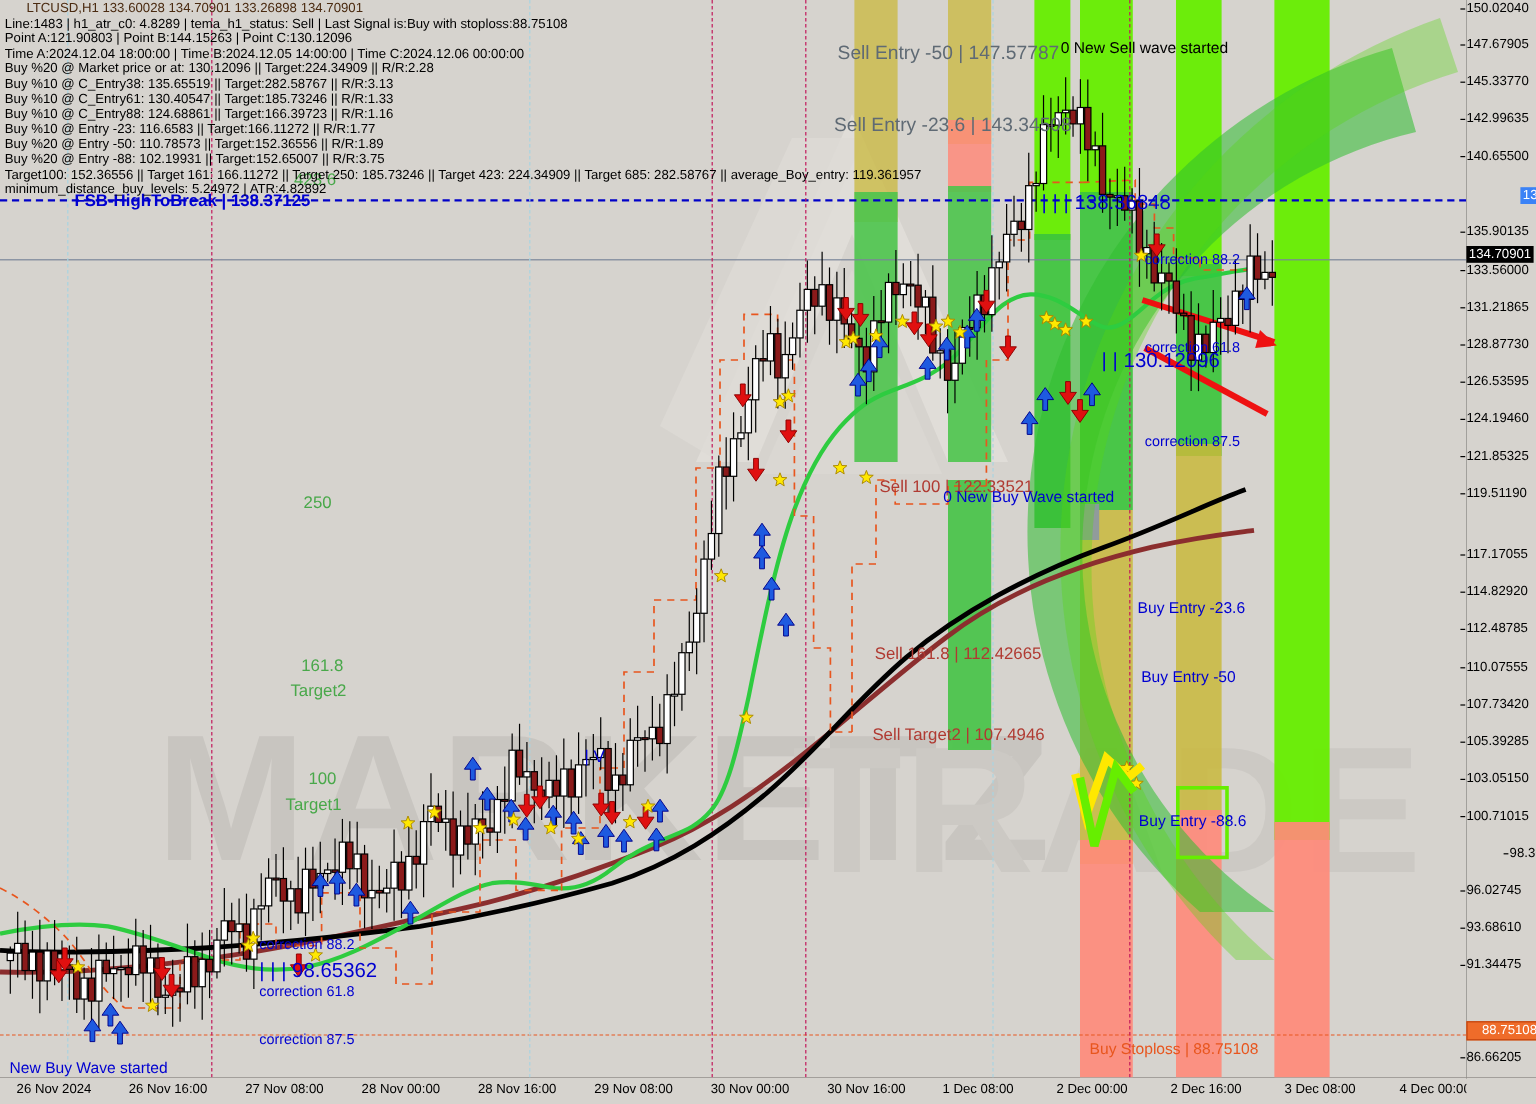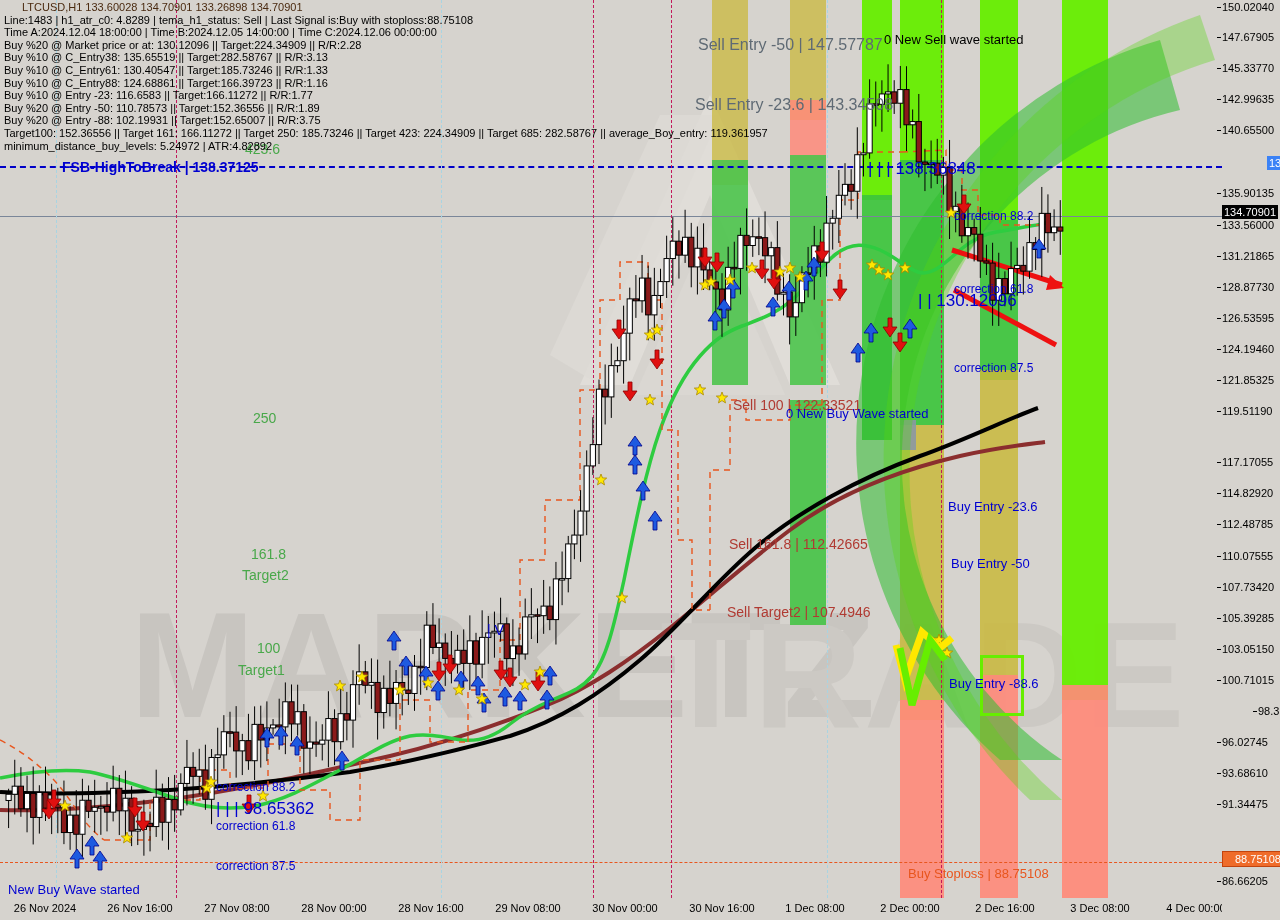--- a/index.html
+++ b/index.html
@@ -618,20 +618,21 @@
       <div class="lbl lbl-blue" style="left:216px;top:781px;">correction 88.2</div>
       <div class="lbl lbl-blue" style="left:216px;top:800px;font-size:17px;">| | | 98.65362</div>
       <div class="lbl lbl-blue" style="left:216px;top:820px;">correction 61.8</div>
       <div class="lbl lbl-blue" style="left:216px;top:860px;">correction 87.5</div>
       <div class="lbl lbl-blue" style="left:8px;top:883px;font-size:13px;">New Buy Wave started</div>
       <div class="lbl lbl-blue" style="left:487px;top:623px;font-size:14px;">| V</div>
 
       <div id="hdr">
         <div class="t0">LTCUSD,H1  133.60028 134.70901 133.26898 134.70901</div>
         <div>Line:1483 | h1_atr_c0: 4.8289 | tema_h1_status: Sell | Last Signal is:Buy with stoploss:88.75108</div>
+        <div>Point A:121.90803 | Point B:144.15263 | Point C:130.12096</div>
         <div>Time A:2024.12.04 18:00:00 | Time B:2024.12.05 14:00:00 | Time C:2024.12.06 00:00:00</div>
         <div>Buy %20 @ Market price or at: 130.12096 || Target:224.34909 || R/R:2.28</div>
         <div>Buy %10 @ C_Entry38: 135.65519 || Target:282.58767 || R/R:3.13</div>
         <div>Buy %10 @ C_Entry61: 130.40547 || Target:185.73246 || R/R:1.33</div>
         <div>Buy %10 @ C_Entry88: 124.68861 || Target:166.39723 || R/R:1.16</div>
         <div>Buy %10 @ Entry -23: 116.6583 || Target:166.11272 || R/R:1.77</div>
         <div>Buy %20 @ Entry -50: 110.78573 || Target:152.36556 || R/R:1.89</div>
         <div>Buy %20 @ Entry -88: 102.19931 || Target:152.65007 || R/R:3.75</div>
         <div>Target100: 152.36556 || Target 161: 166.11272 || Target 250: 185.73246 || Target 423: 224.34909 || Target 685: 282.58767 || average_Boy_entry: 119.361957</div>
         <div>minimum_distance_buy_levels: 5.24972 | ATR:4.82892</div>

